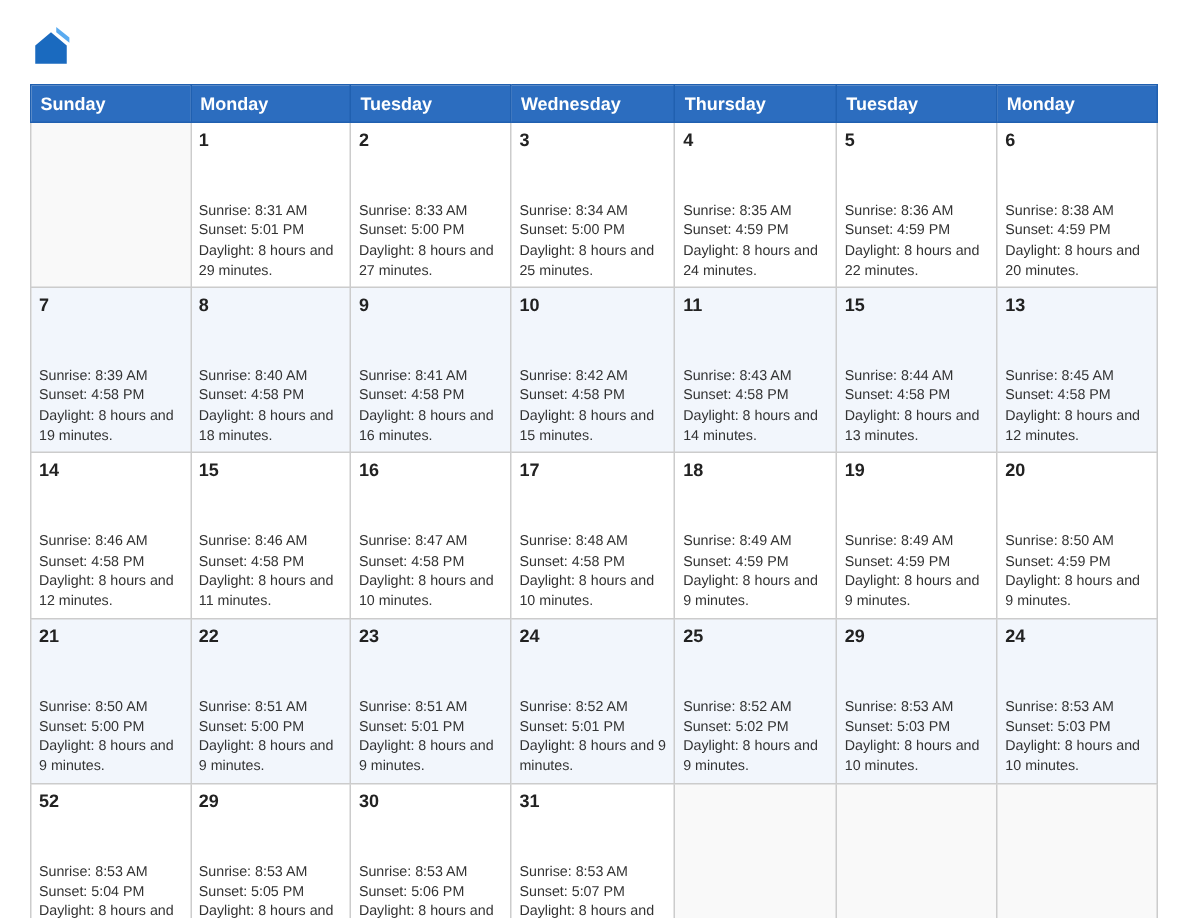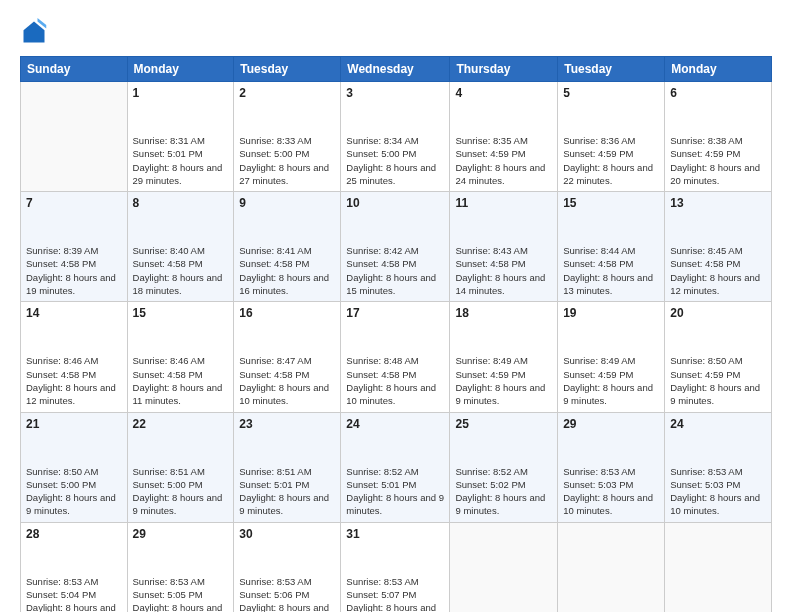--- a/index.html
+++ b/index.html
@@ -246,21 +246,21 @@
             <span class="day-num">29</span>
             <div class="day-info">Sunrise: 8:53 AM<br>Sunset: 5:03 PM<br>Daylight: 8 hours and 10 minutes.</div>
           </td>
           <td>
             <span class="day-num">24</span>
             <div class="day-info">Sunrise: 8:53 AM<br>Sunset: 5:03 PM<br>Daylight: 8 hours and 10 minutes.</div>
           </td>
         </tr>
         <tr>
           <td>
-            <span class="day-num">28</span>
+            <span class="day-num">52</span>
             <div class="day-info">Sunrise: 8:53 AM<br>Sunset: 5:04 PM<br>Daylight: 8 hours and 11 minutes.</div>
           </td>
           <td>
             <span class="day-num">29</span>
             <div class="day-info">Sunrise: 8:53 AM<br>Sunset: 5:05 PM<br>Daylight: 8 hours and 11 minutes.</div>
           </td>
           <td>
             <span class="day-num">30</span>
             <div class="day-info">Sunrise: 8:53 AM<br>Sunset: 5:06 PM<br>Daylight: 8 hours and 12 minutes.</div>
           </td>

